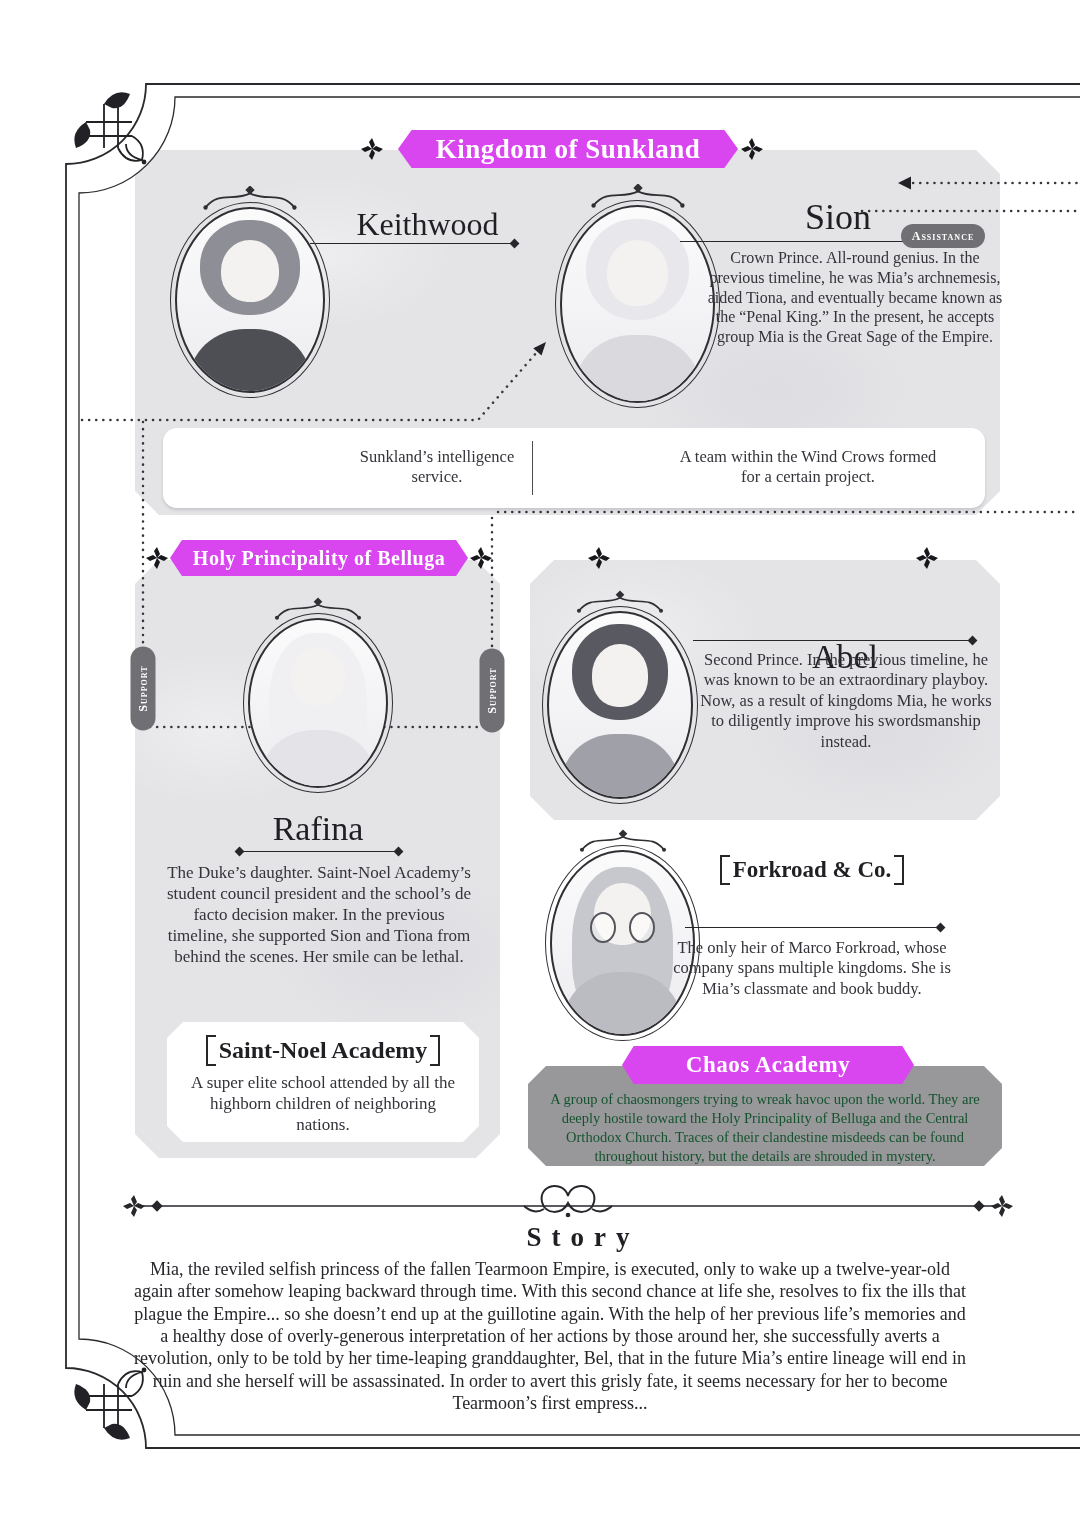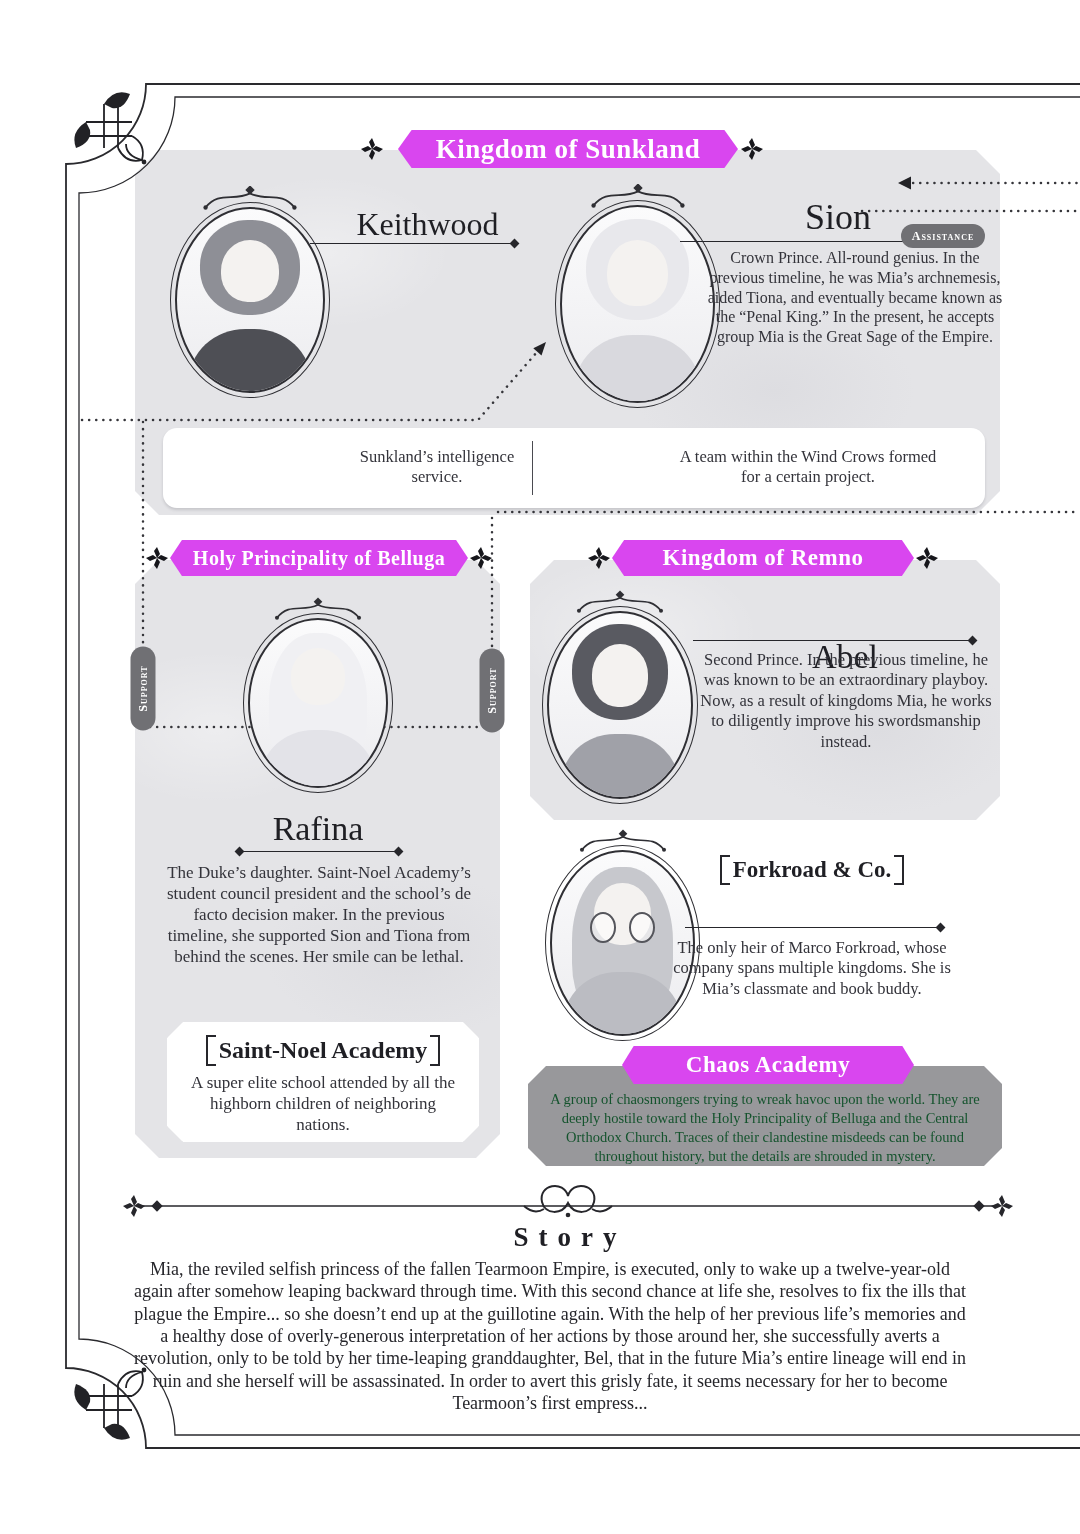--- a/index.html
+++ b/index.html
@@ -228,23 +228,20 @@
   <div class="abs char-name" style="left:228px;top:810px;width:180px;font-size:34px;">Rafina</div>
   <div class="abs rule dboth" style="left:240px;top:851px;width:158px;"></div>
   <div class="abs desc" style="left:162px;top:862px;width:314px;font-size:17px;">The Duke’s daughter. Saint-Noel Academy’s student council president and the school’s de facto decision maker. In the previous timeline, she supported Sion and Tiona from behind the scenes. Her smile can be lethal.</div>
 
   <div class="abs white-box cut16" style="left:167px;top:1022px;width:312px;height:120px;"></div>
   <div class="abs center" style="left:167px;top:1036px;width:312px;font-size:24px;z-index:4;">
     <span class="bracketed">Saint-Noel Academy</span>
   </div>
   <div class="abs desc" style="left:188px;top:1072px;width:270px;font-size:17px;">A super elite school attended by all the highborn children of neighboring nations.</div>
 
-  <div class="abs banner" style="left:612px;top:540px;width:302px;height:36px;font-size:23px;">
-    <span>Kingdom of Remno</span>
-  </div>
 
   <div class="abs portrait" style="left:542px;top:606px;width:156px;height:198px;--hair:#595a61;--coat:#a0a1a8;">
     <svg class="crown" width="96" height="26" viewBox="0 0 110 26">
       <path d="M8 22 C22 4 38 16 55 7 C72 16 88 4 102 22" fill="none" stroke="#2f2f34" stroke-width="2"></path>
       <rect x="51.5" y="0" width="7" height="7" transform="rotate(45 55 3.5)" fill="#2f2f34"></rect>
       <circle cx="8" cy="22" r="2.3" fill="#2f2f34"></circle>
         <circle cx="102" cy="22" r="2.3" fill="#2f2f34"></circle>
     </svg>
     <div class="p-outer">
         <div class="p-inner">
@@ -282,16 +279,16 @@
   </div>
   <div class="abs rule" style="left:685px;top:927px;width:255px;"></div>
   <div class="abs desc" style="left:668px;top:938px;width:288px;">The only heir of Marco Forkroad, whose company spans multiple kingdoms. She is Mia’s classmate and book buddy.</div>
 
   <div class="abs chaos-box" style="left:528px;top:1066px;width:474px;height:100px;"></div>
   <div class="abs banner" style="left:622px;top:1046px;width:292px;height:38px;font-size:23px;">
     <span>Chaos Academy</span>
   </div>
   <div class="abs chaos-text" style="left:538px;top:1090px;width:454px;z-index:4;">A group of chaosmongers trying to wreak havoc upon the world. They are deeply hostile toward the Holy Principality of Belluga and the Central Orthodox Church. Traces of their clandestine misdeeds can be found throughout history, but the details are shrouded in mystery.</div>
 
-  <div class="abs center story-title" style="left:420px;top:1222px;width:300px;">Story</div>
+  <div class="abs center story-title" style="left:433px;top:1222px;width:300px;">Story</div>
   <div class="abs story-text" style="left:133px;top:1258px;width:834px;">Mia, the reviled selfish princess of the fallen Tearmoon Empire, is executed, only to wake up a twelve-year-old again after somehow leaping backward through time. With this second chance at life she, resolves to fix the ills that plague the Empire... so she doesn’t end up at the guillotine again. With the help of her previous life’s memories and a healthy dose of overly-generous interpretation of her actions by those around her, she successfully averts a revolution, only to be told by her time-leaping granddaughter, Bel, that in the future Mia’s entire lineage will end in ruin and she herself will be assassinated. In order to avert this grisly fate, it seems necessary for her to become Tearmoon’s first empress...</div>
 
 </div>
 
 </body></html>

